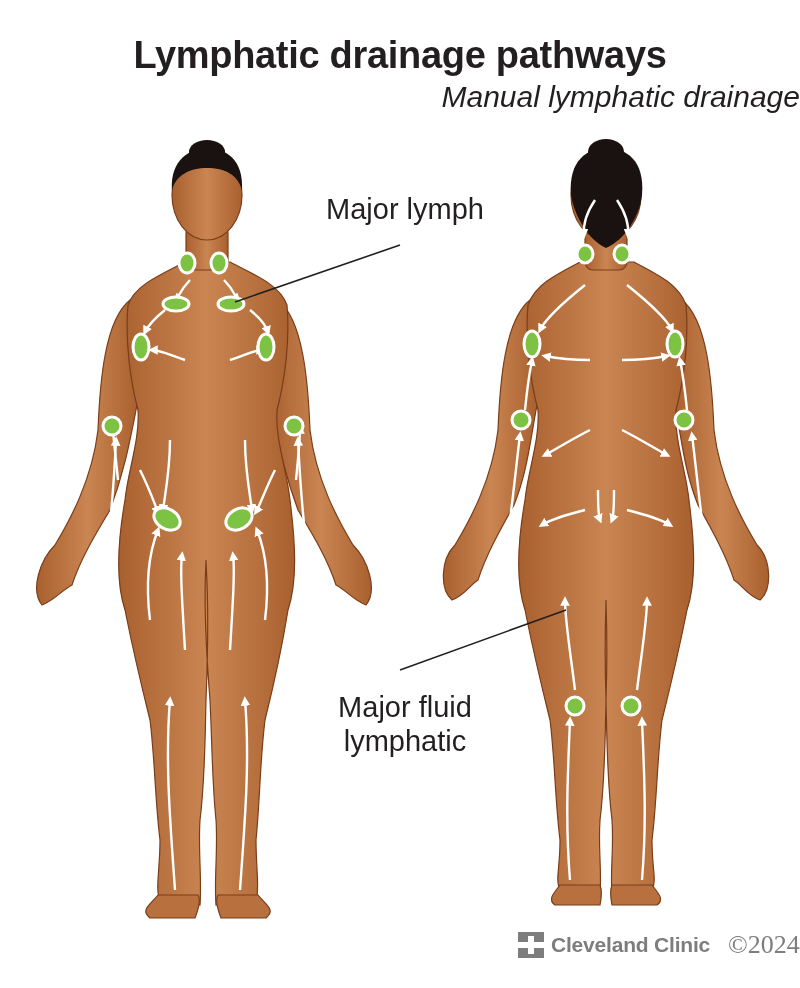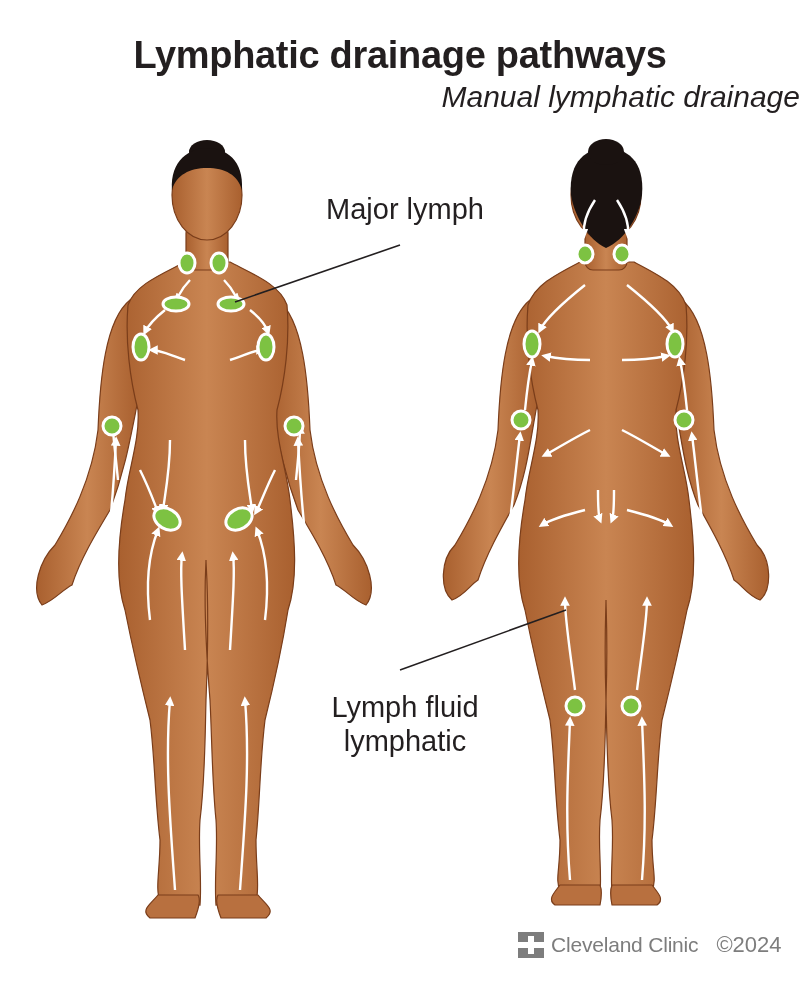--- a/index.html
+++ b/index.html
@@ -6,22 +6,22 @@
   body { width: 800px; height: 988px; position: relative; overflow: hidden; font-family: "Liberation Sans", "DejaVu Sans", sans-serif; color: #231f20; }
   .title { position: absolute; left: 0; width: 800px; top: 34px; text-align: center; font-size: 38px; font-weight: bold; letter-spacing: -0.3px; }
   .subtitle { position: absolute; left: 0; width: 800px; top: 80px; text-align: right; font-size: 30px; font-style: italic; }
   .label { position: absolute; font-size: 29px; line-height: 34px; text-align: center; color: #231f20; }
   .label-nodes { left: 300px; top: 192px; width: 210px; }
   .label-pathways { left: 300px; top: 690px; width: 210px; }
   svg.figs { position: absolute; left: 0; top: 0; }
   .footer { position: absolute; top: 930px; left: 518px; height: 30px; display: flex; align-items: center; color: #7d7d7d; }
   .logo { width: 26px; height: 26px; position: relative; margin-right: 7px; }
   .logo span { position: absolute; background: #7d7d7d; }
-  .brand { font-size: 21px; font-weight: normal; letter-spacing: -0.2px; }
-  .copy { font-size: 22px; margin-left: 18px; }
+  .brand { font-size: 21px; font-weight: bold; letter-spacing: -0.2px; }
+  .copy { font-size: 26px; margin-left: 18px; font-family: Liberation Serif, serif; }
 </style>
 </head>
 <body>
 
 <div class="title">Lymphatic drainage pathways</div>
 <div class="subtitle">Manual lymphatic drainage</div>
 
 <svg class="figs" width="800" height="988" viewBox="0 0 800 988">
   <defs>
     <marker id="ah" viewBox="0 0 10 10" refX="6" refY="5" markerWidth="4" markerHeight="4" orient="auto">
@@ -141,21 +141,21 @@
   </g>
 
   <line x1="400" y1="245" x2="235" y2="302" stroke="#231f20" stroke-width="1.6"></line>
   <line x1="400" y1="670" x2="566" y2="610" stroke="#231f20" stroke-width="1.6"></line>
 </svg>
 
 <div class="label label-nodes">
   <div>Major lymph</div>
 </div>
 <div class="label label-pathways">
-  <div>Lymph fluid</div>
+  <div>Major fluid</div>
   <div>lymphatic</div>
 </div>
 
 <div class="footer">
   <div class="logo">
     <span style="left:0;top:0;width:10px;height:10px;"></span>
     <span style="right:0;top:0;width:10px;height:10px;"></span>
     <span style="left:0;bottom:0;width:10px;height:10px;"></span>
     <span style="right:0;bottom:0;width:10px;height:10px;"></span>
     <span style="left:8px;top:0;width:10px;height:4px;"></span>

